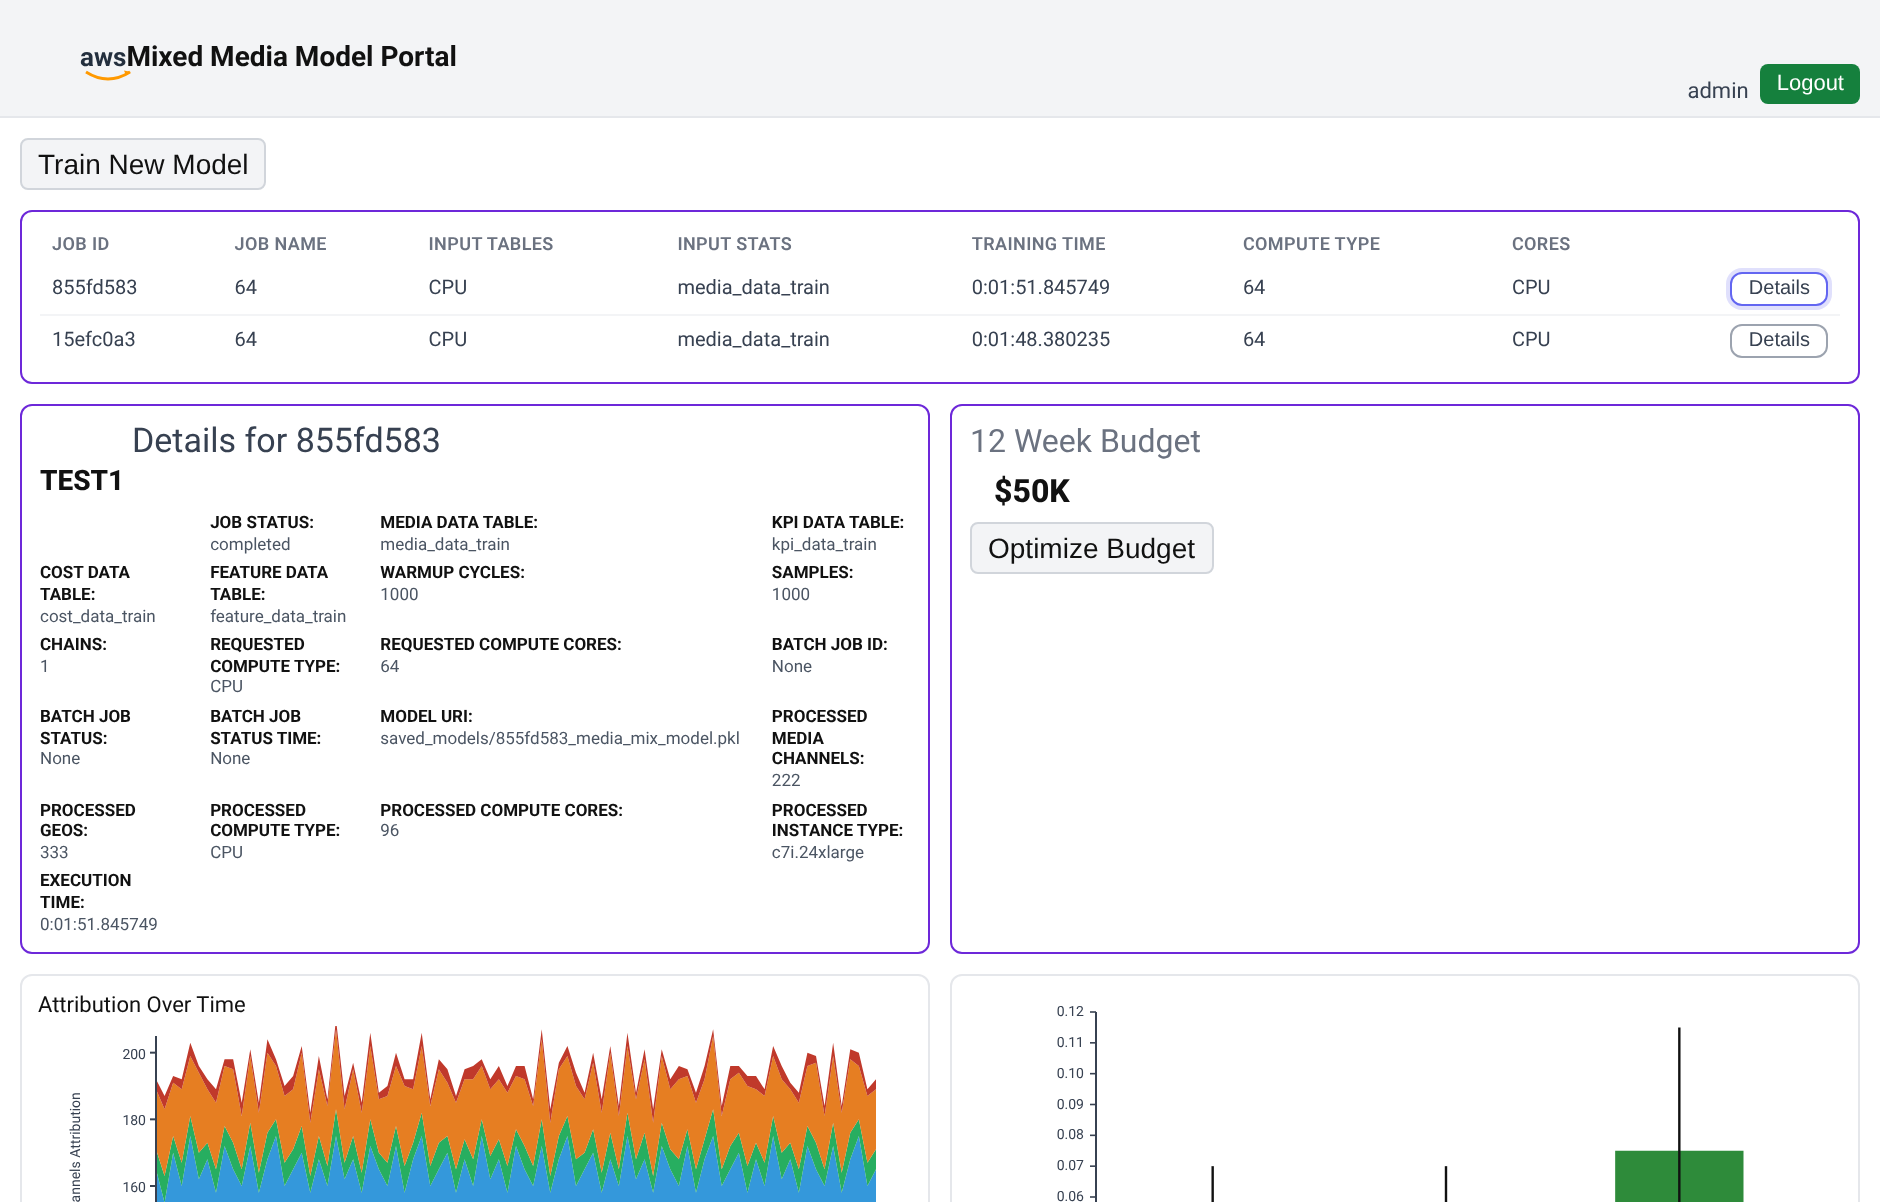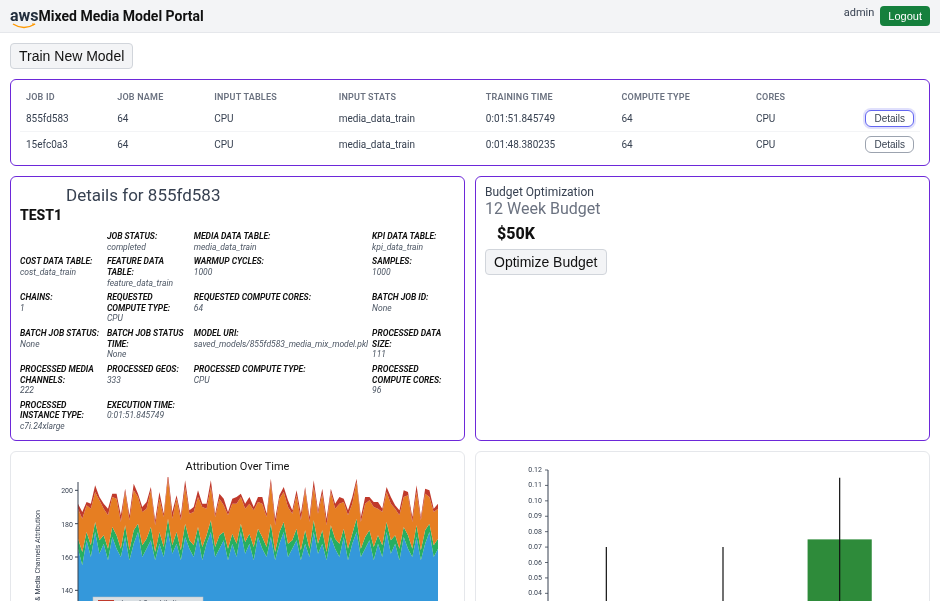--- a/index.html
+++ b/index.html
@@ -1,50 +1,50 @@
 <!DOCTYPE html>
 <html><head>
 <meta charset="utf-8">
 <style>
   * { box-sizing: border-box; }
   html, body { margin:0; padding:0; background:#fff; font-family:-apple-system,BlinkMacSystemFont,"Segoe UI",Roboto,Arial,sans-serif; color:#111; font-size:12px; }
   .app { width:940px; margin:0 auto; }
   .topbar { display:flex; align-items:center; padding:6px 10px; background:#f3f4f6; border-bottom:1px solid #e5e7eb; }
-  .logo { font-weight:700; font-size:16px; color:#232f3e; position:relative; line-height:1; }
+  .logo { font-weight:700; font-size:13px; color:#232f3e; position:relative; line-height:1;margin-left:30px; }
   .logo .smile { position:absolute; left:2px; bottom:-6px; width:24px; height:8px; }
   .title { flex:1; text-align:left; font-weight:700; font-size:14px; }
-  .user-area { display:flex; align-items:flex-start; gap:6px; }
+  .user-area { display:flex; align-items:flex-end; gap:6px;margin-top:26px; }
   .username { font-size:11px; color:#374151; }
   .btn-logout { background:#15803d; color:#fff; border:none; border-radius:4px; padding:4px 8px; font-size:11px; cursor:pointer; }
   .content { padding:10px; }
   .btn-grey { background:#f3f4f6; border:1px solid #d1d5db; border-radius:4px; padding:4px 8px; font-size:14px; cursor:pointer; color:#111; }
   .card { border:1px solid #6d28d9; border-radius:6px; padding:8px 9px; background:#fff; box-shadow:0 0 0 rgba(0,0,0,0); }
   .jobs-card { margin-top:10px; }
   table.jobs { width:100%; border-collapse:collapse; font-size:10px; }
   table.jobs th { text-align:left; color:#6b7280; font-weight:600; padding:4px 6px; font-size:9px; letter-spacing:0.2px; }
   table.jobs td { padding:4px 6px; color:#374151; }
   table.jobs tr + tr { border-top:1px solid #f3f4f6;margin-left:11px; }
   .btn-details { background:#fff; border:1px solid #9ca3af; border-radius:6px; padding:2px 8px; font-size:10px; cursor:pointer; color:#374151; }
   .btn-details.active { border:1px solid #6366f1; box-shadow:0 0 0 2px rgba(99,102,241,0.2); }
   .two-col { display:flex; gap:10px; margin-top:10px; }
   .col-left { flex:1 1 50%; }
   .col-right { flex:1 1 50%; }
   .details-head { font-size:17px; color:#374151;margin-left:46px; }
   .details-title { font-size:14px; font-weight:800; margin-top:2px; }
-  .kv-grid { display:grid; grid-template-columns: repeat(4, 1fr); gap:4px 4px; margin-top:8px; font-size:8.5px;font-style:italic; }
+  .kv-grid { display:grid; grid-template-columns: repeat(4, 1fr); gap:4px 16px; margin-top:8px; font-size:8.5px; }
   .kv-grid .kv { line-height:1.25; }
   .kv .k { font-weight:700; color:#111; text-transform:uppercase; }
   .kv .v { color:#4b5563; }
   .budget-title { font-size:12px; color:#374151; }
   .budget-sub { font-size:16px; color:#6b7280; }
   .budget-amount { font-size:16px; font-weight:800; margin:6px 0 6px 12px; }
   .charts-row { display:flex; gap:10px; margin-top:10px; }
   .chart-card { flex:1 1 50%; border:1px solid #e5e7eb; border-radius:6px; padding:8px; background:#fff; }
   .chart-card svg { display:block; margin:0 auto; }
-  .chart-title-centered { text-align:center; font-size:11px; margin-bottom:4px; }
+  .chart-title-centered { font-size:11px; margin-bottom:4px; }
 </style>
 </head>
 <body>
 <div class="app">
 
 <div class="topbar">
   <div class="logo">
     <span>aws</span>
     <svg class="smile" viewBox="0 0 24 8">
       <path d="M1 2 Q 12 9 23 2" stroke="#ff9900" stroke-width="1.4" fill="none"></path>
@@ -161,24 +161,20 @@
             </div>
             <div class="kv">
               <div class="k">BATCH JOB STATUS TIME:</div>
               <div class="v">None</div>
             </div>
             <div class="kv">
               <div class="k">MODEL URI:</div>
               <div class="v">saved_models/855fd583_media_mix_model.pkl</div>
             </div>
             <div class="kv">
-              <div class="k">PROCESSED DATA SIZE:</div>
-              <div class="v">111</div>
-            </div>
-            <div class="kv">
               <div class="k">PROCESSED MEDIA CHANNELS:</div>
               <div class="v">222</div>
             </div>
             <div class="kv">
               <div class="k">PROCESSED GEOS:</div>
               <div class="v">333</div>
             </div>
             <div class="kv">
               <div class="k">PROCESSED COMPUTE TYPE:</div>
               <div class="v">CPU</div>
@@ -191,21 +187,20 @@
               <div class="k">PROCESSED INSTANCE TYPE:</div>
               <div class="v">c7i.24xlarge</div>
             </div>
             <div class="kv">
               <div class="k">EXECUTION TIME:</div>
               <div class="v">0:01:51.845749</div>
             </div>
           </div>
     </div>
     <div class="card col-right">
-      <div class="budget-title">Budget Optimization</div>
       <div class="budget-sub">12 Week Budget</div>
       <div class="budget-amount">$50K</div>
       <button class="btn-grey">Optimize Budget</button>
     </div>
   </div>
 
   
   <div class="charts-row">
     <div class="chart-card">
       <div class="chart-title-centered">Attribution Over Time</div>

